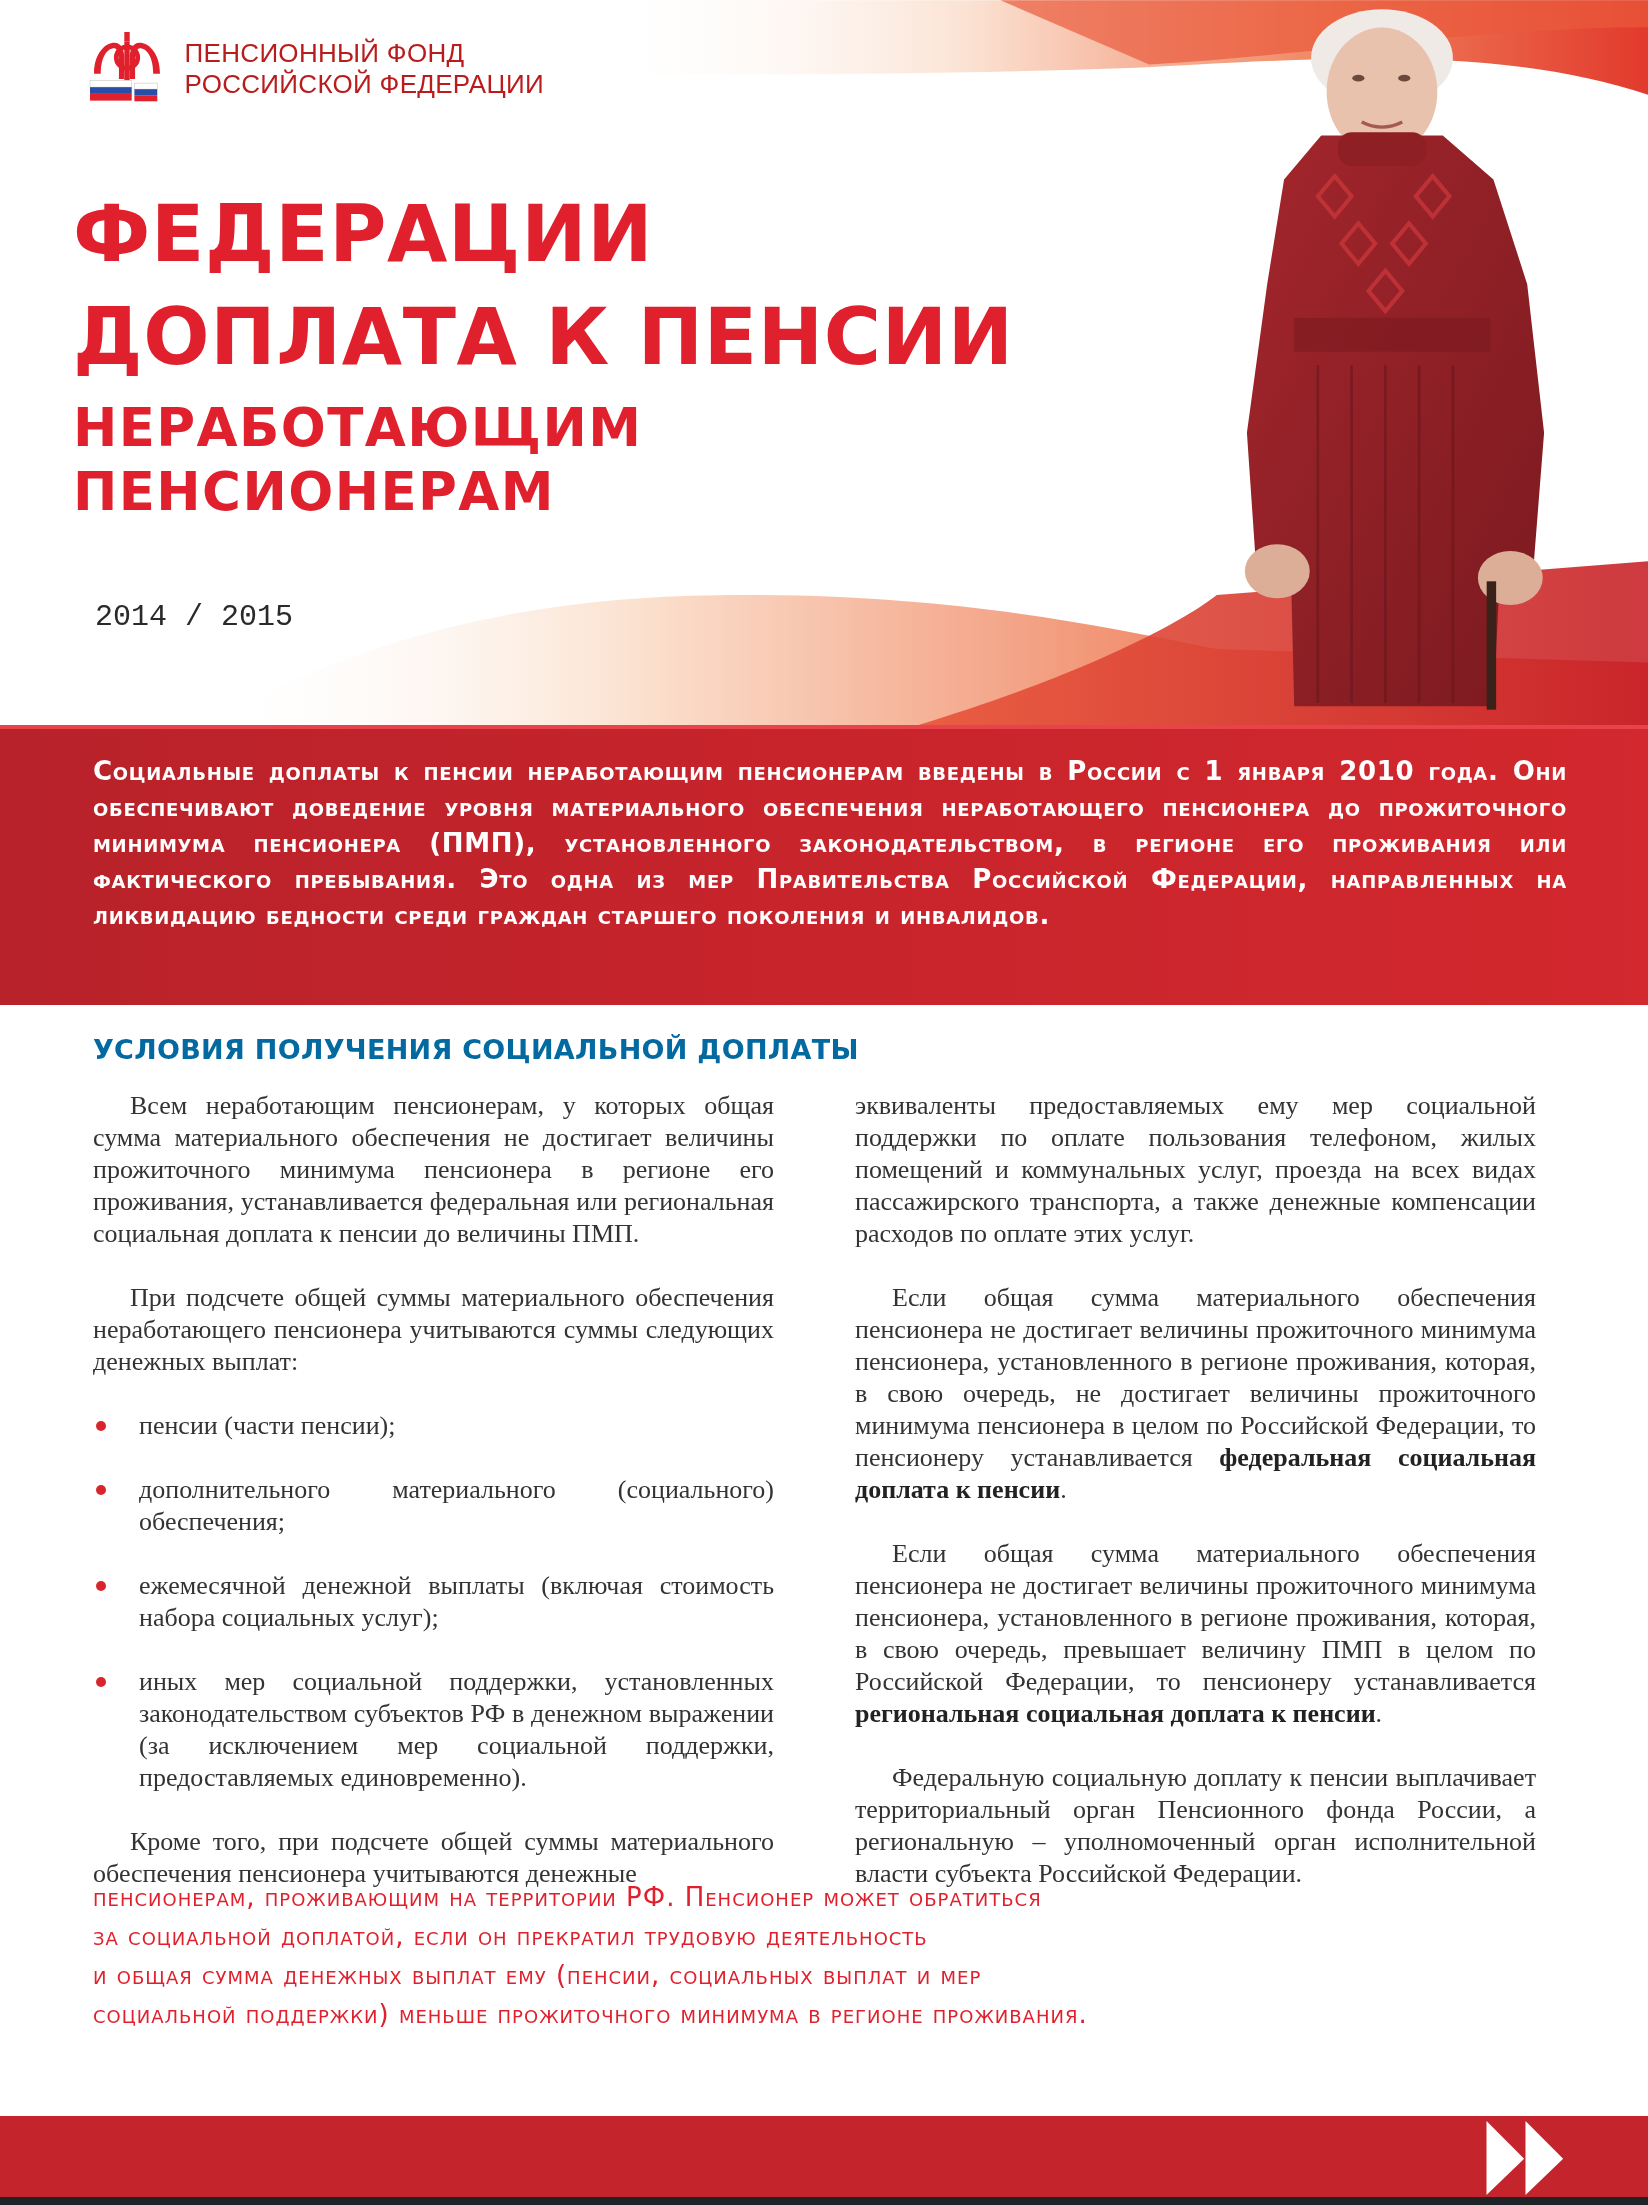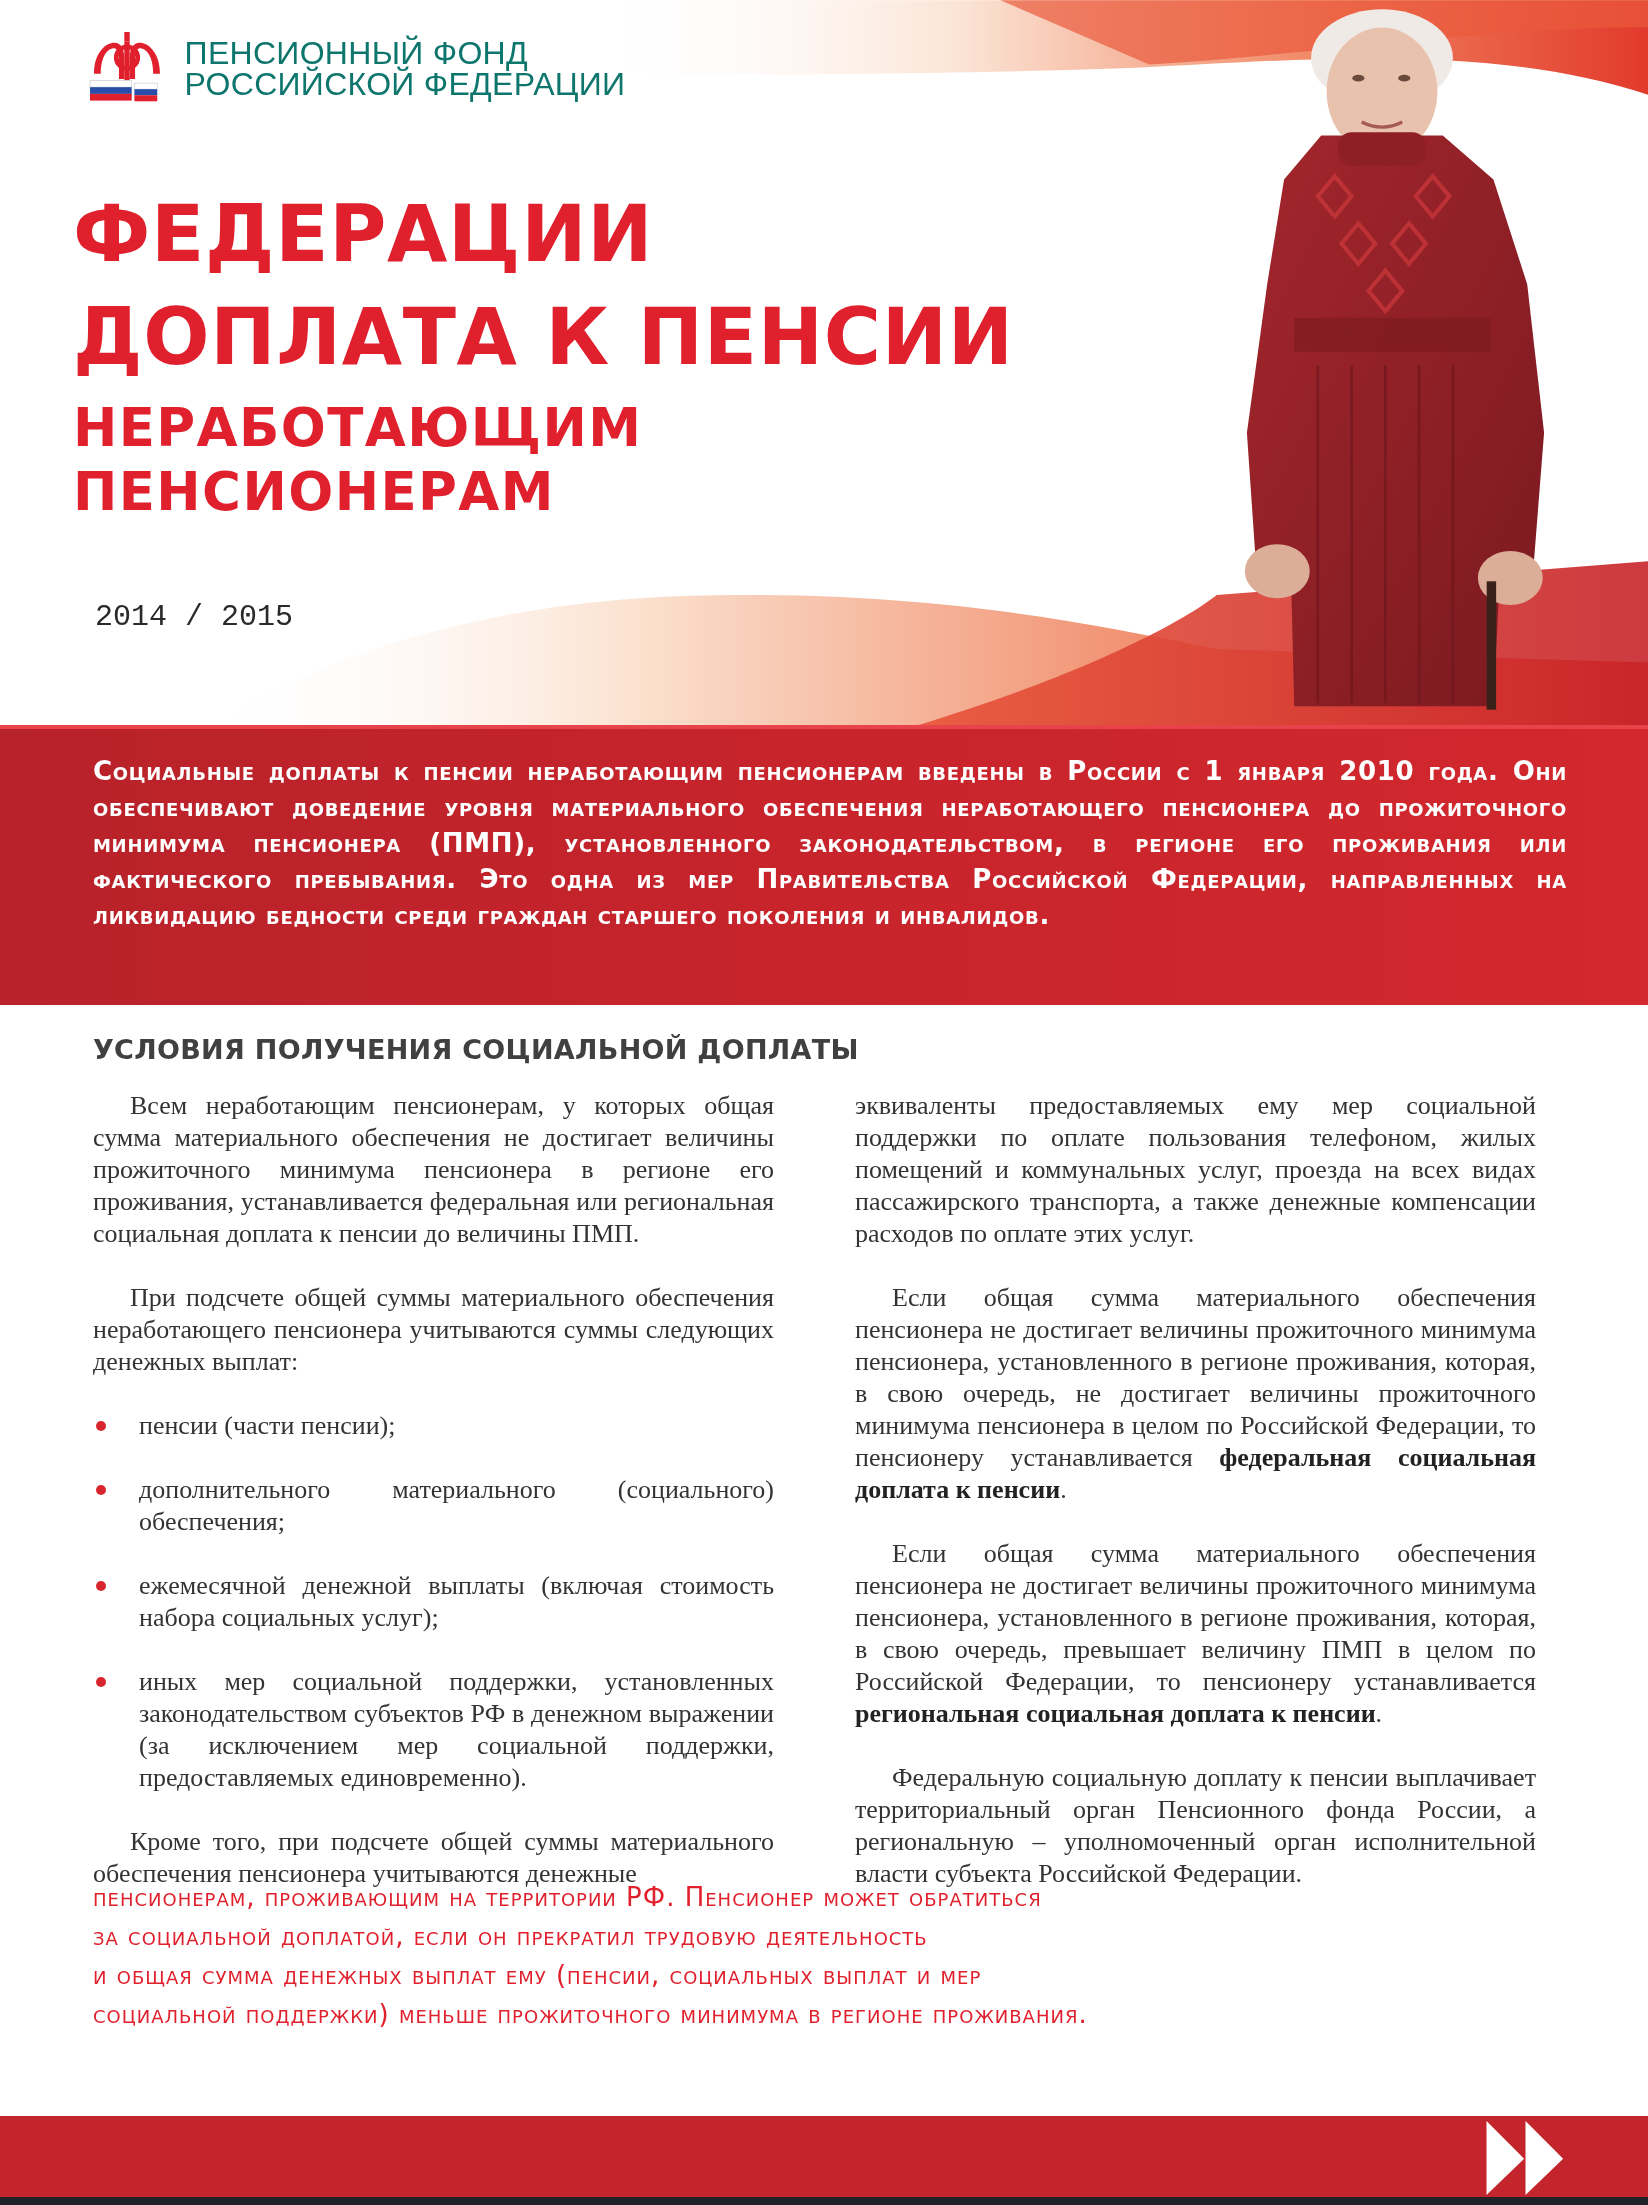--- a/index.html
+++ b/index.html
@@ -9,21 +9,21 @@
     font-family: "Liberation Sans", sans-serif;
   }
   .page { position: absolute; inset: 0; }
 
   
   .cover { position: absolute; left: 0; top: 0; width: 1648px; height: 727px; background: #fff; overflow: hidden; }
   .cover svg.waves { position: absolute; left: 0; top: 0; }
 
   .logo { position: absolute; left: 87px; top: 32px; display: flex; align-items: center; }
   .logo-mark { width: 80px; height: 74px; }
-  .logo-text { margin-left: 17.6px; color: #0f766e; font-size: 32px; line-height: 31px; letter-spacing: 0.3px; }
+  .logo-text { margin-left: 17.6px; color: #b91c1c; font-size: 26px; line-height: 31px; letter-spacing: 0.3px; }
   .logo-text div { white-space: nowrap; }
 
   .title-block { position: absolute; left: 73px; top: 183px; color: #e0202c; font-family: "DejaVu Sans", sans-serif; font-weight: bold; }
   .title-l1, .title-l2 { font-size: 78px; line-height: 103px; letter-spacing: 0.7px; white-space: nowrap; }
   .title-l3, .title-l4 { font-size: 53px; line-height: 64px; letter-spacing: 1.4px; white-space: nowrap; }
   .title-l3 { margin-top: 6.8px; }
 
   .years { position: absolute; left: 95px; top: 600px; font-size: 30px; color: #2a2a2a; font-family: Liberation Mono, monospace; }
 
   
@@ -38,21 +38,21 @@
   .intro p {
     position: absolute; left: 93px; top: 24px; width: 1474px; margin: 0;
     color: #ffffff; font-family: "DejaVu Sans", sans-serif; font-weight: bold;
     font-size: 26px; line-height: 36px; text-align: justify; text-align-last: left;
     font-variant: small-caps; letter-spacing: 0.7px;
   }
 
   
   .section-heading {
     position: absolute; left: 93px; top: 1034px;
-    font-family: "DejaVu Sans", sans-serif; font-weight: bold; font-size: 27px; color: #404040;
+    font-family: "DejaVu Sans", sans-serif; font-weight: bold; font-size: 27px; color: #0369a1;
     letter-spacing: 0.3px;
   }
   .col { position: absolute; top: 1090px; width: 681px; color: #333; font-family: "Liberation Serif", serif; font-size: 26px; line-height: 32px; }
   .col.left { left: 93px; }
   .col.right { left: 855px; top: 1090px; }
   .col p { margin: 0 0 32px 0; text-align: justify; text-indent: 37px; }
   .col p.noindent { text-indent: 0; }
   .col b { font-weight: bold; color: #222; }
   .bullets { list-style: none; margin: 0 0 32px 0; padding: 0; }
   .bullets li { position: relative; padding-left: 46px; margin-bottom: 32px; text-align: justify; }

